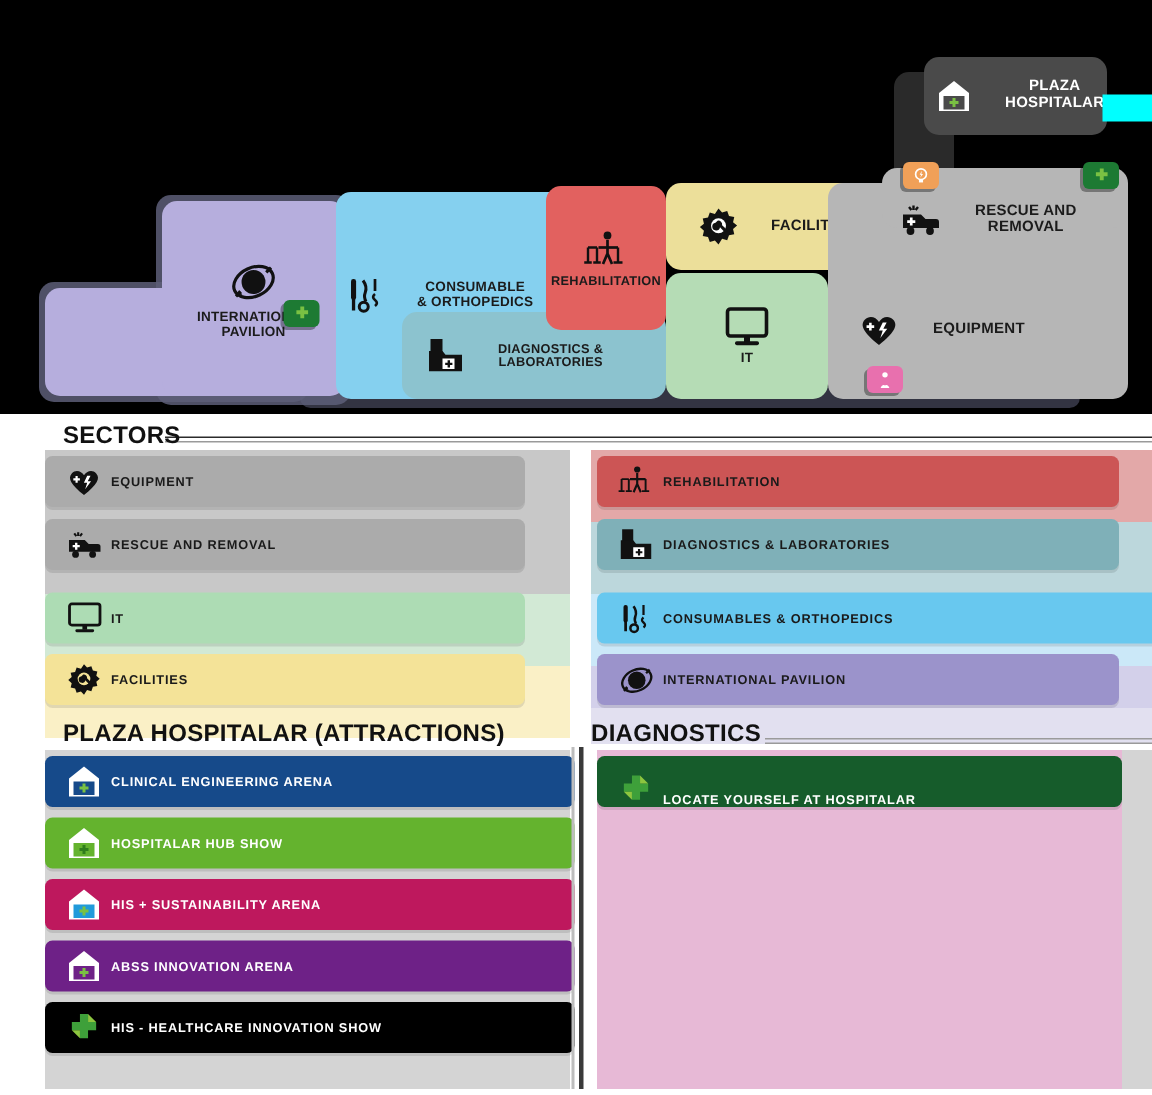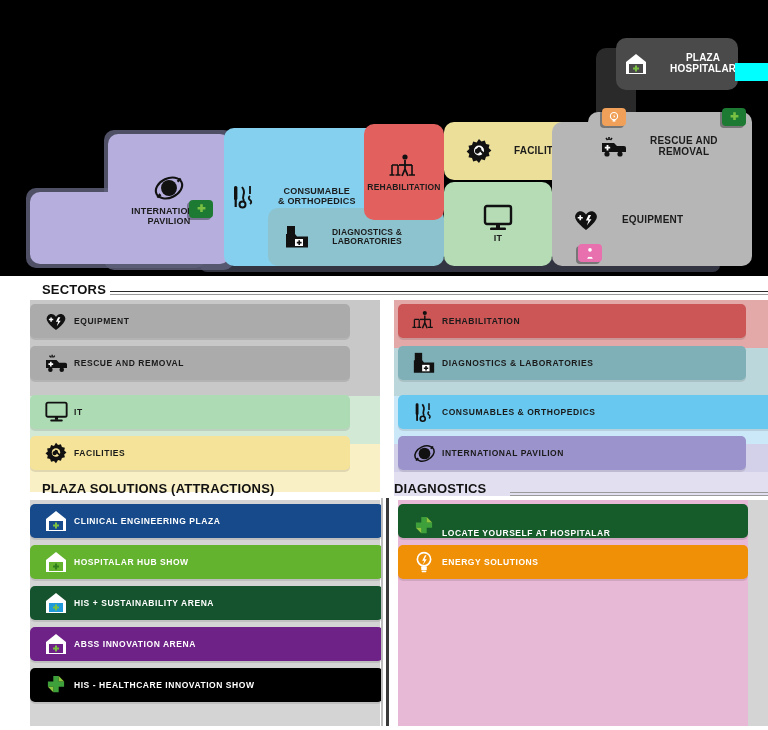--- a/index.html
+++ b/index.html
@@ -47,21 +47,21 @@
     position: absolute; width: 24px; height: 18px; border-radius: 4px;
     display: flex; align-items: center; justify-content: center;
     box-shadow: -2px 2px 0 rgba(0,0,0,.35);
   }
 
   
   .legend { position: absolute; left: 0; top: 276px; width: 768px; height: 454px; background: #ffffff; }
 
   .sec-title {
     position: absolute;
-    font-size: 13px; font-weight: 700; color: #111; letter-spacing: .2px;
+    font-size: 16px; font-weight: 700; color: #111; letter-spacing: .2px;
     white-space: nowrap;
     z-index: 6;
   }
   .rule {
     position: absolute; height: 1px; background: #2b2b2b; z-index: 5;
   }
   .rule.thin { background: #9a9a9a; }
 
   
   .panel { position: absolute; z-index: 1; }
@@ -365,54 +365,54 @@
         <svg width="25" height="25" viewBox="0 0 32 32">
           <ellipse cx="16" cy="16" rx="13" ry="9" fill="none" stroke="#111" stroke-width="2" transform="rotate(-25 16 16)"></ellipse>
           <circle cx="16" cy="16" r="7.5" fill="#111"></circle>
           <path d="M8 22 l-3 3 M24 10 l3 -3" stroke="#111" stroke-width="2" fill="none"></path>
           <path d="M5 24 l4 0 l-2 -3 z" fill="#111"></path>
         </svg>
       </span>
       <span class="rlabel">INTERNATIONAL PAVILION</span>
     </div>
 
-    <div class="sec-title" style="left:42px; top:205px;">PLAZA SOLUTIONS (ATTRACTIONS)</div>
+    <div class="sec-title" style="left:42px; top:205px;">PLAZA HOSPITALAR (ATTRACTIONS)</div>
     <div class="sec-title" style="left:394px; top:205px;">DIAGNOSTICS</div>
     <div class="rule thin" style="left:510px; top:216px; width:258px;"></div>
     <div class="rule thin" style="left:510px; top:219px; width:258px;"></div>
 
     <div class="panel" style="left:30px; top:224px; width:350px; height:226px; background:#d4d4d4;"></div>
     <div class="panel" style="left:398px; top:224px; width:350px; height:226px; background:#e7b9d6;"></div>
     <div class="panel" style="left:748px; top:224px; width:20px; height:226px; background:#d4d4d4;"></div>
     <div class="divider-v" style="left:386px; top:222px; height:228px;"></div>
     <div class="divider-v soft" style="left:381px; top:222px; height:228px;"></div>
 
     <div class="row dark" style="left:30px; top:228px; width:353px; background:#164a8a;">
       <span class="rico">
         <svg width="24" height="24" viewBox="0 0 24 24">
           <path d="M12 2 L22 10 v12 H2 V10 z" fill="#fff"></path>
           <rect x="5" y="12" width="14" height="9" fill="#164a8a"></rect>
           <path d="M11 13.4 h2 v2 h2 v2 h-2 v2 h-2 v-2 h-2 v-2 h2 z" fill="#7ac143"></path>
         </svg>
       </span>
-      <span class="rlabel">CLINICAL ENGINEERING PLAZA</span>
+      <span class="rlabel">CLINICAL ENGINEERING ARENA</span>
     </div>
 
     <div class="row dark" style="left:30px; top:269px; width:353px; background:#64b32e;">
       <span class="rico">
         <svg width="24" height="24" viewBox="0 0 24 24">
           <path d="M12 2 L22 10 v12 H2 V10 z" fill="#fff"></path>
           <rect x="5" y="12" width="14" height="9" fill="#64b32e"></rect>
           <path d="M11 13.4 h2 v2 h2 v2 h-2 v2 h-2 v-2 h-2 v-2 h2 z" fill="#2f7d1c"></path>
         </svg>
       </span>
       <span class="rlabel">HOSPITALAR HUB SHOW</span>
     </div>
 
-    <div class="row dark" style="left:30px; top:310px; width:353px; background:#14532d;">
+    <div class="row dark" style="left:30px; top:310px; width:353px; background:#be185d;">
       <span class="rico">
         <svg width="24" height="24" viewBox="0 0 24 24">
           <path d="M12 2 L22 10 v12 H2 V10 z" fill="#fff"></path>
           <rect x="5" y="12" width="14" height="9" fill="#209ada"></rect>
           <path d="M11 13.4 h2 v2 h2 v2 h-2 v2 h-2 v-2 h-2 v-2 h2 z" fill="#7ac143"></path>
         </svg>
       </span>
       <span class="rlabel">HIS + SUSTAINABILITY ARENA</span>
     </div>
 
@@ -442,27 +442,16 @@
       <span class="rico">
         <svg width="24" height="24" viewBox="0 0 24 24">
           <path d="M9.3 3 h5.4 v5.4 h5.4 v5.4 h-5.4 v5.4 h-5.4 v-5.4 h-5.4 v-5.4 h5.4 z" fill="#3ea03a"></path>
           <path d="M14.7 3 l5.4 5.4 h-5.4 z" fill="#8dc63f"></path>
           <path d="M9.3 19.2 l-5.4-5.4 h5.4 z" fill="#8dc63f"></path>
         </svg>
       </span>
       <span class="rlabel">LOCATE YOURSELF AT HOSPITALAR</span>
     </div>
 
-    <div class="row dark" style="left:398px; top:269px; width:350px; background:#ef9007;">
-      <span class="rico">
-        <svg width="22" height="24" viewBox="0 0 22 26">
-          <circle cx="11" cy="10" r="7.2" fill="none" stroke="#fff" stroke-width="1.8"></circle>
-          <rect x="8" y="17.6" width="6" height="4.4" rx="1" fill="#fff"></rect>
-          <rect x="8.4" y="22.4" width="5.2" height="1.6" rx=".8" fill="#fff"></rect>
-          <path d="M12 5.6 l-3 6 h2.3 l-1.5 4.6 4.2-6.2 h-2.4 l2.1-4.4 z" fill="#fff"></path>
-        </svg>
-      </span>
-      <span class="rlabel">ENERGY SOLUTIONS</span>
-    </div>
 
 
   </div>
 </div>
 
 </body></html>

